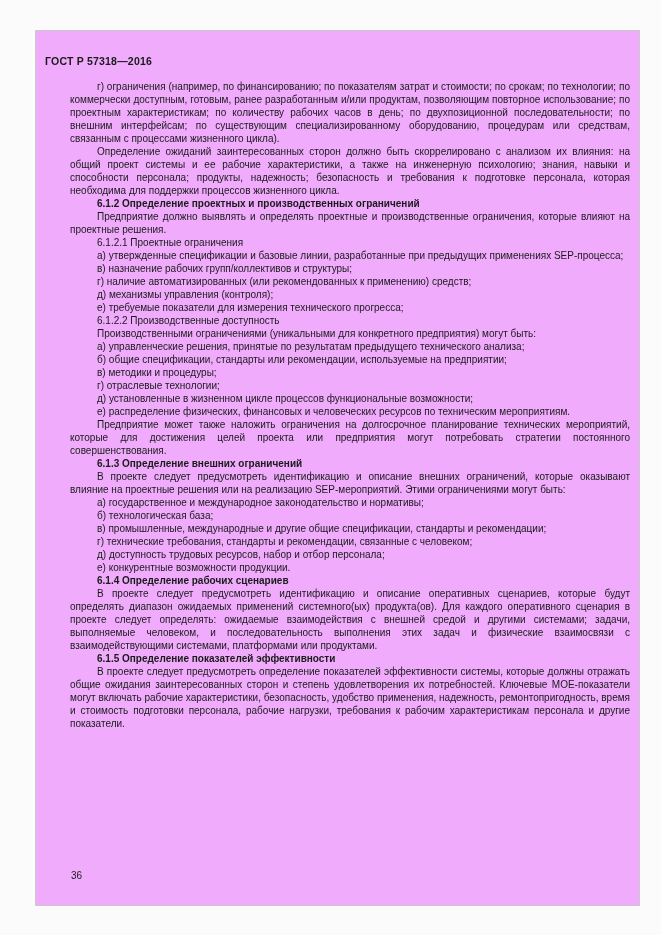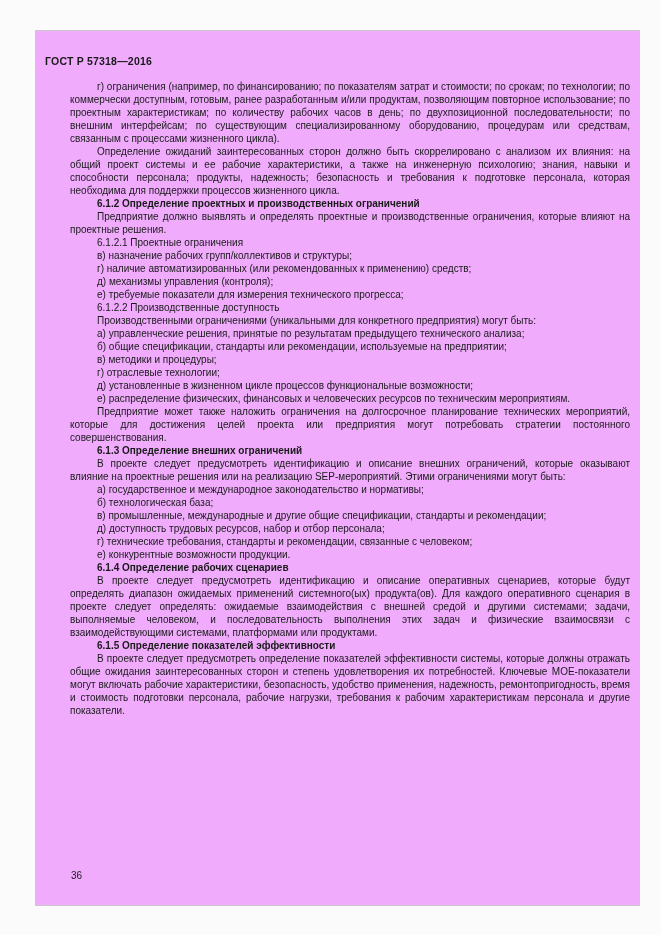--- a/index.html
+++ b/index.html
@@ -60,40 +60,41 @@
 
 <div class="viewport">
   <div class="page">
     <div class="doc-header">ГОСТ Р 57318—2016</div>
     <div class="doc-body">
         <p class="para">г) ограничения (например, по финансированию; по показателям затрат и стоимости; по срокам; по технологии; по коммерчески доступным, готовым, ранее разработанным и/или продуктам, позволяющим повторное использование; по проектным характеристикам; по количеству рабочих часов в день; по двухпозиционной последовательности; по внешним интерфейсам; по существующим специализированному оборудованию, процедурам или средствам, связанным с процессами жизненного цикла).</p>
         <p class="para">Определение ожиданий заинтересованных сторон должно быть скоррелировано с анализом их влияния: на общий проект системы и ее рабочие характеристики, а также на инженерную психологию; знания, навыки и способности персонала; продукты, надежность; безопасность и требования к подготовке персонала, которая необходима для поддержки процессов жизненного цикла.</p>
         <p class="para heading">6.1.2 Определение проектных и производственных ограничений</p>
         <p class="para">Предприятие должно выявлять и определять проектные и производственные ограничения, которые влияют на проектные решения.</p>
         <p class="para">6.1.2.1 Проектные ограничения</p>
+        <p class="para">а) утвержденные спецификации и базовые линии, разработанные при предыдущих применениях SEP-процесса;</p>
         <p class="para">в) назначение рабочих групп/коллективов и структуры;</p>
         <p class="para">г) наличие автоматизированных (или рекомендованных к применению) средств;</p>
         <p class="para">д) механизмы управления (контроля);</p>
         <p class="para">е) требуемые показатели для измерения технического прогресса;</p>
         <p class="para">6.1.2.2 Производственные доступность</p>
         <p class="para">Производственными ограничениями (уникальными для конкретного предприятия) могут быть:</p>
         <p class="para">а) управленческие решения, принятые по результатам предыдущего технического анализа;</p>
         <p class="para">б) общие спецификации, стандарты или рекомендации, используемые на предприятии;</p>
         <p class="para">в) методики и процедуры;</p>
         <p class="para">г) отраслевые технологии;</p>
         <p class="para">д) установленные в жизненном цикле процессов функциональные возможности;</p>
         <p class="para">е) распределение физических, финансовых и человеческих ресурсов по техническим мероприятиям.</p>
         <p class="para">Предприятие может также наложить ограничения на долгосрочное планирование технических мероприятий, которые для достижения целей проекта или предприятия могут потребовать стратегии постоянного совершенствования.</p>
         <p class="para heading">6.1.3 Определение внешних ограничений</p>
         <p class="para">В проекте следует предусмотреть идентификацию и описание внешних ограничений, которые оказывают влияние на проектные решения или на реализацию SEP-мероприятий. Этими ограничениями могут быть:</p>
         <p class="para">а) государственное и международное законодательство и нормативы;</p>
         <p class="para">б) технологическая база;</p>
         <p class="para">в) промышленные, международные и другие общие спецификации, стандарты и рекомендации;</p>
+        <p class="para">г) технические требования, стандарты и рекомендации, связанные с человеком;</p>
         <p class="para">д) доступность трудовых ресурсов, набор и отбор персонала;</p>
-        <p class="para">г) технические требования, стандарты и рекомендации, связанные с человеком;</p>
         <p class="para">е) конкурентные возможности продукции.</p>
         <p class="para heading">6.1.4 Определение рабочих сценариев</p>
         <p class="para">В проекте следует предусмотреть идентификацию и описание оперативных сценариев, которые будут определять диапазон ожидаемых применений системного(ых) продукта(ов). Для каждого оперативного сценария в проекте следует определять: ожидаемые взаимодействия с внешней средой и другими системами; задачи, выполняемые человеком, и последовательность выполнения этих задач и физические взаимосвязи с взаимодействующими системами, платформами или продуктами.</p>
         <p class="para heading">6.1.5 Определение показателей эффективности</p>
         <p class="para">В проекте следует предусмотреть определение показателей эффективности системы, которые должны отражать общие ожидания заинтересованных сторон и степень удовлетворения их потребностей. Ключевые MOE-показатели могут включать рабочие характеристики, безопасность, удобство применения, надежность, ремонтопригодность, время и стоимость подготовки персонала, рабочие нагрузки, требования к рабочим характеристикам персонала и другие показатели.</p>
       </div>
     <div class="page-number">36</div>
   </div>
 </div>
 

